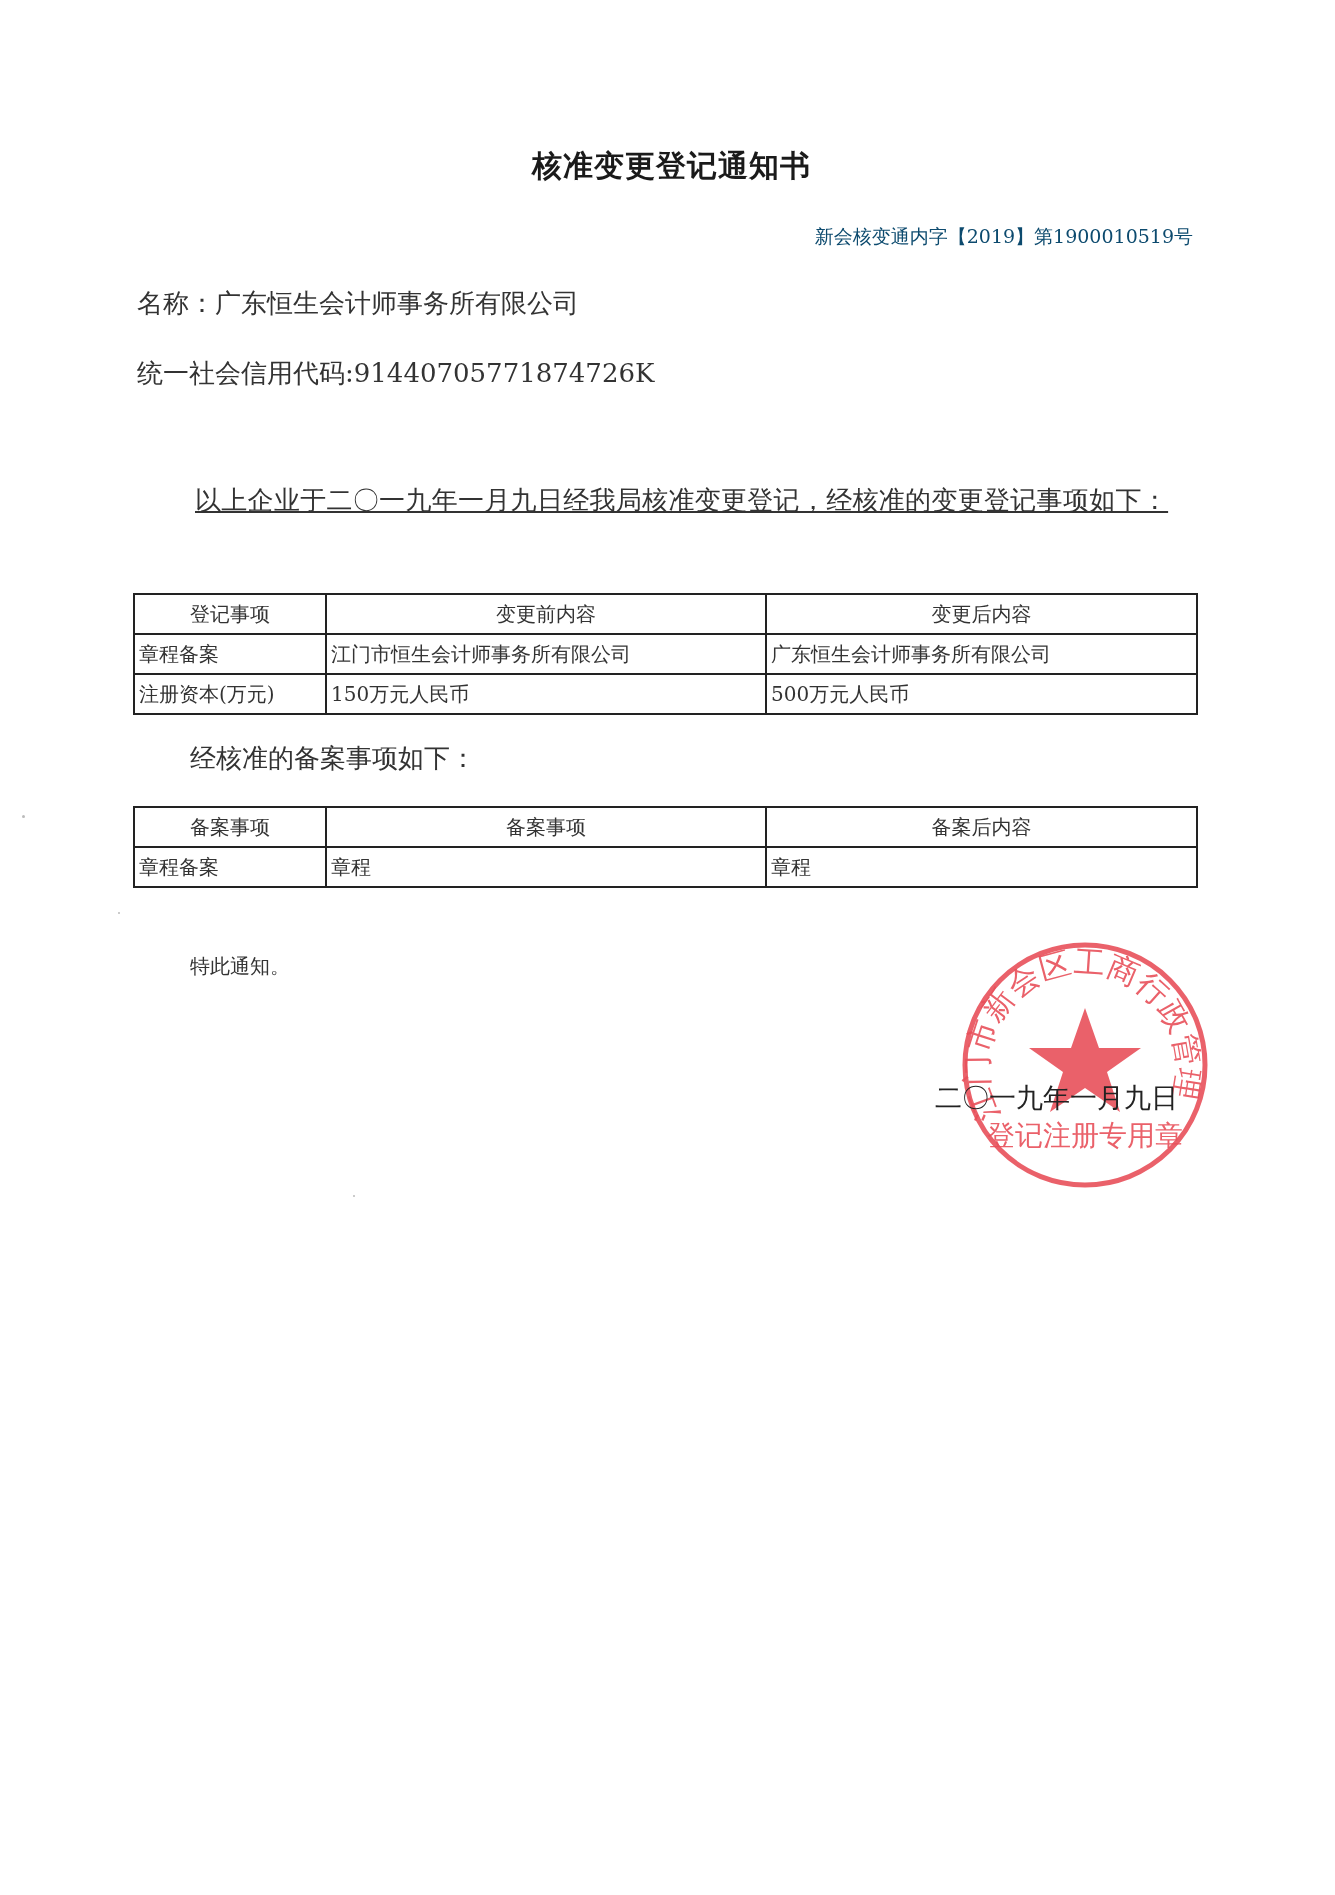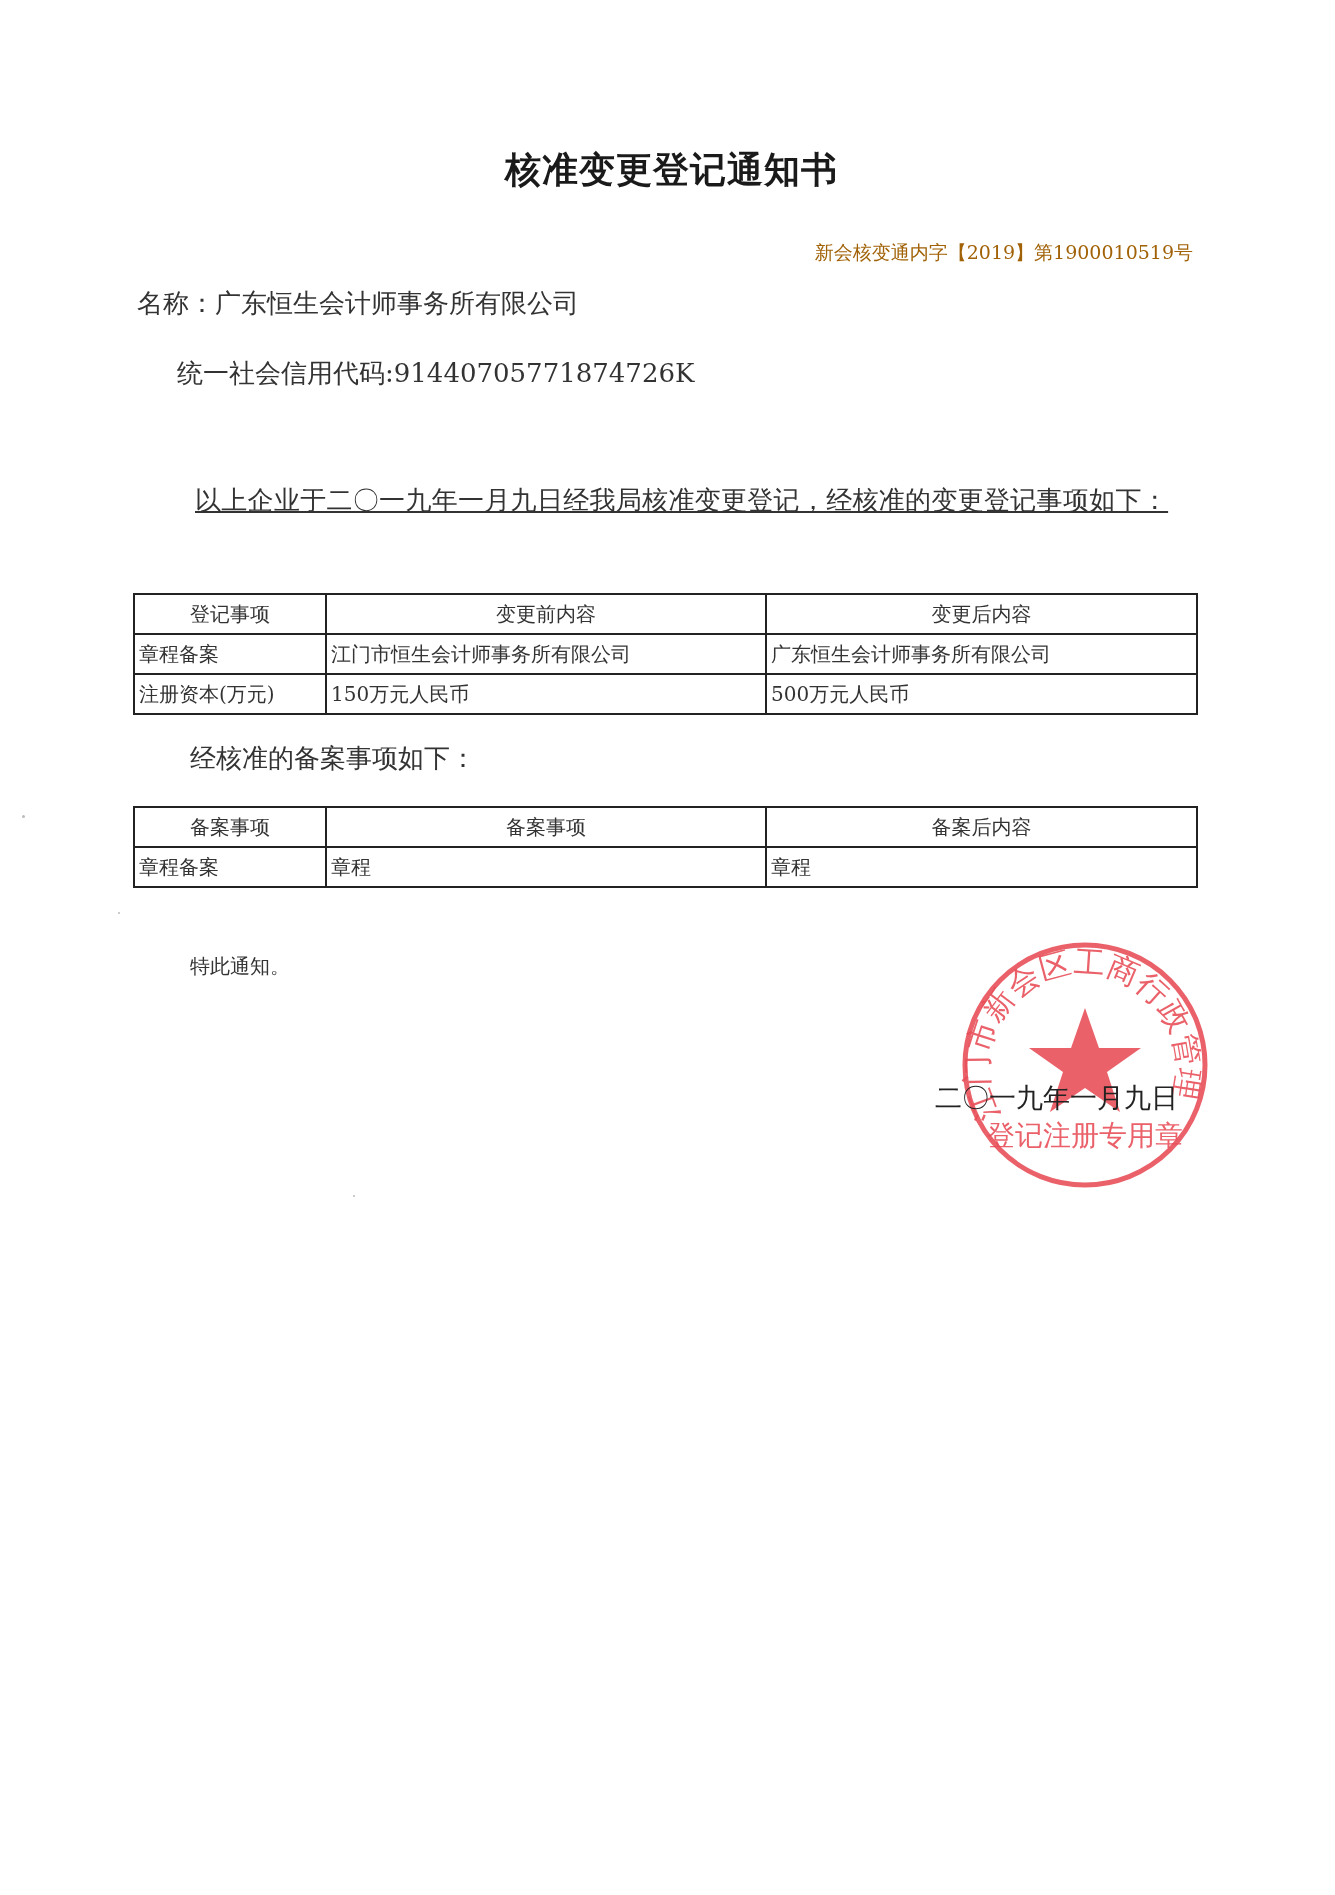--- a/index.html
+++ b/index.html
@@ -5,27 +5,27 @@
   html, body { margin: 0; padding: 0; background: #ffffff; }
   body {
     width: 1335px; height: 1895px; position: relative; overflow: hidden;
     font-family: "DejaVu Serif", "Liberation Serif", serif;
     color: #2a2a2a;
   }
   .abs { position: absolute; }
   .title {
     left: 0; width: 1335px; top: 146px; text-align: center;
     font-family: "DejaVu Sans", "Liberation Sans", sans-serif;
-    font-weight: bold; font-size: 36px; letter-spacing: 1px; color: #1a1a1a;
+    font-weight: bold; font-size: 30px; letter-spacing: 1px; color: #1a1a1a;
     padding-left: 8px; box-sizing: border-box;
   }
-  .docno { right: 142px; top: 224px; font-size: 19px; color: #a16207; white-space: nowrap; margin-top: 16px; }
+  .docno { right: 142px; top: 224px; font-size: 19px; color: #0c4a6e; white-space: nowrap; }
   .line { left: 137px; font-size: 26px; color: #333; white-space: nowrap; }
   .name-line { top: 286px; }
-  .code-line { top: 356px; margin-left: 40px; }
+  .code-line { top: 356px; }
   .para { left: 137px; top: 473px; width: 1058px; font-size: 26px; line-height: 54px; color: #333; text-indent: 58px; letter-spacing: 0.3px; text-decoration: underline; }
   table.grid {
     position: absolute; border-collapse: collapse; left: 133px; width: 1065px;
     font-size: 20px; color: #333; table-layout: fixed;
   }
   table.grid td {
     border: 2px solid #222; padding: 0 4px; height: 38px; white-space: nowrap; overflow: hidden;
   }
   table.grid td.hdr { text-align: center; }
   table.grid td.col1 { width: 182px; }

